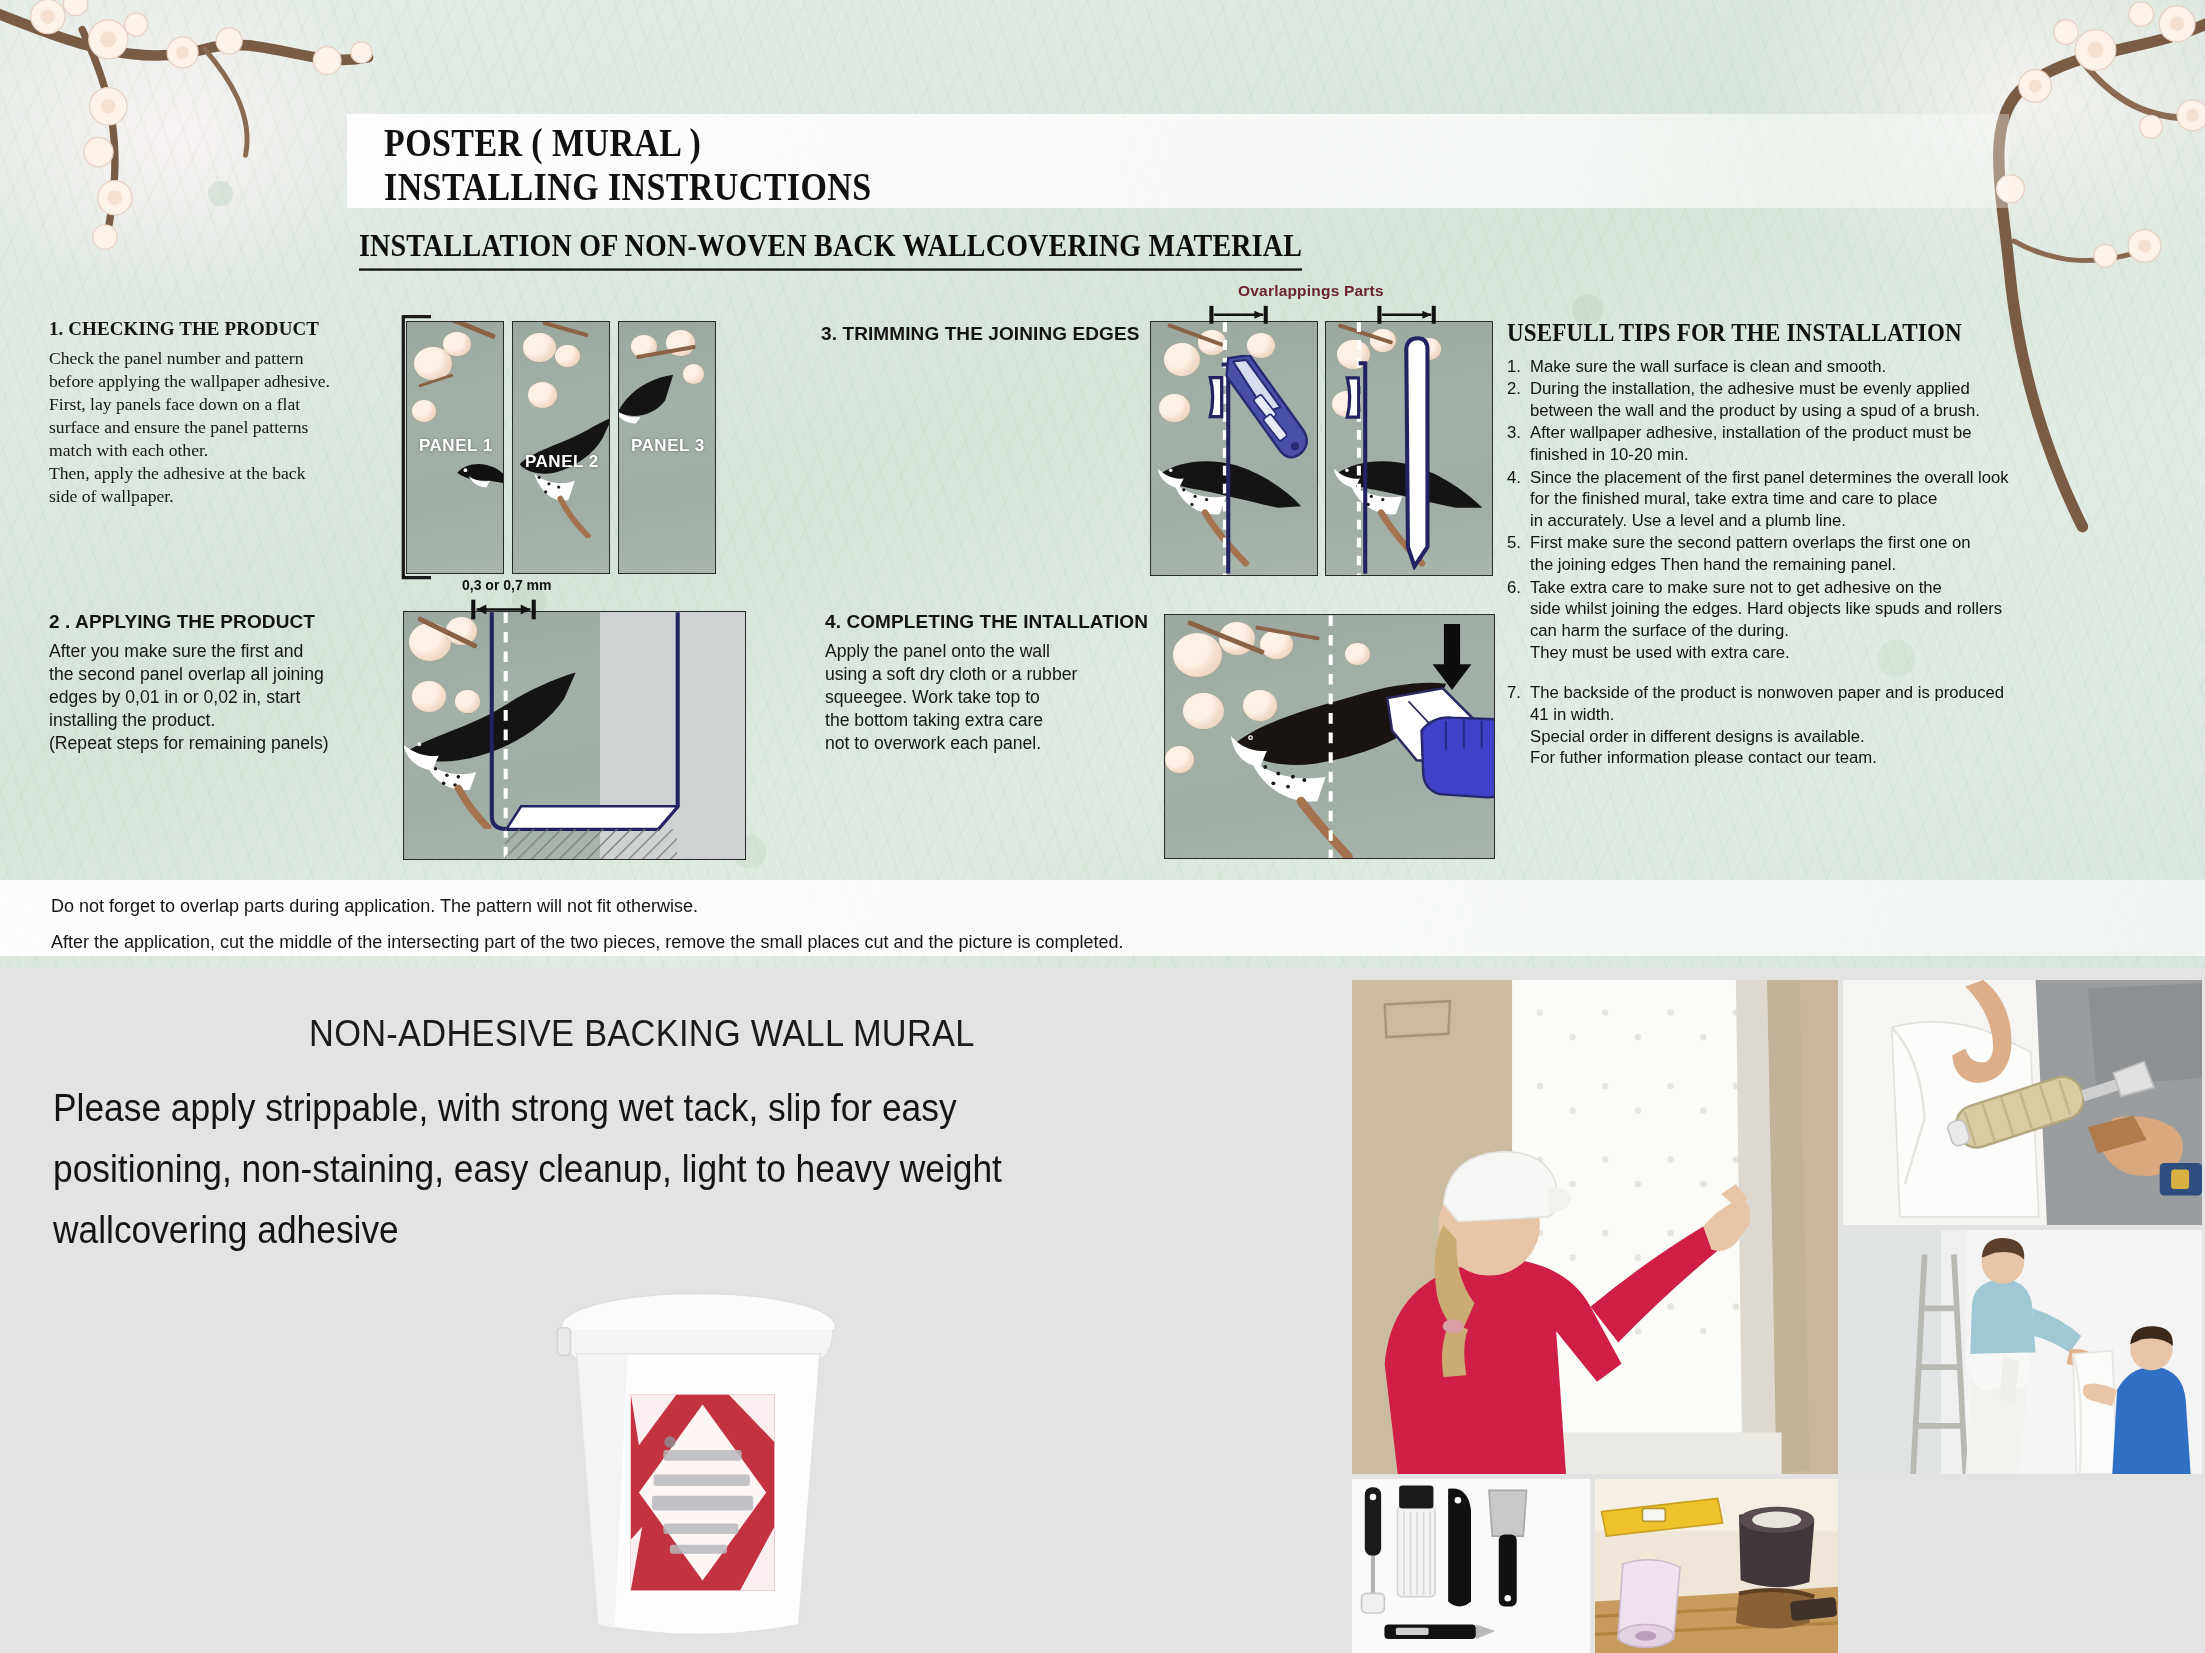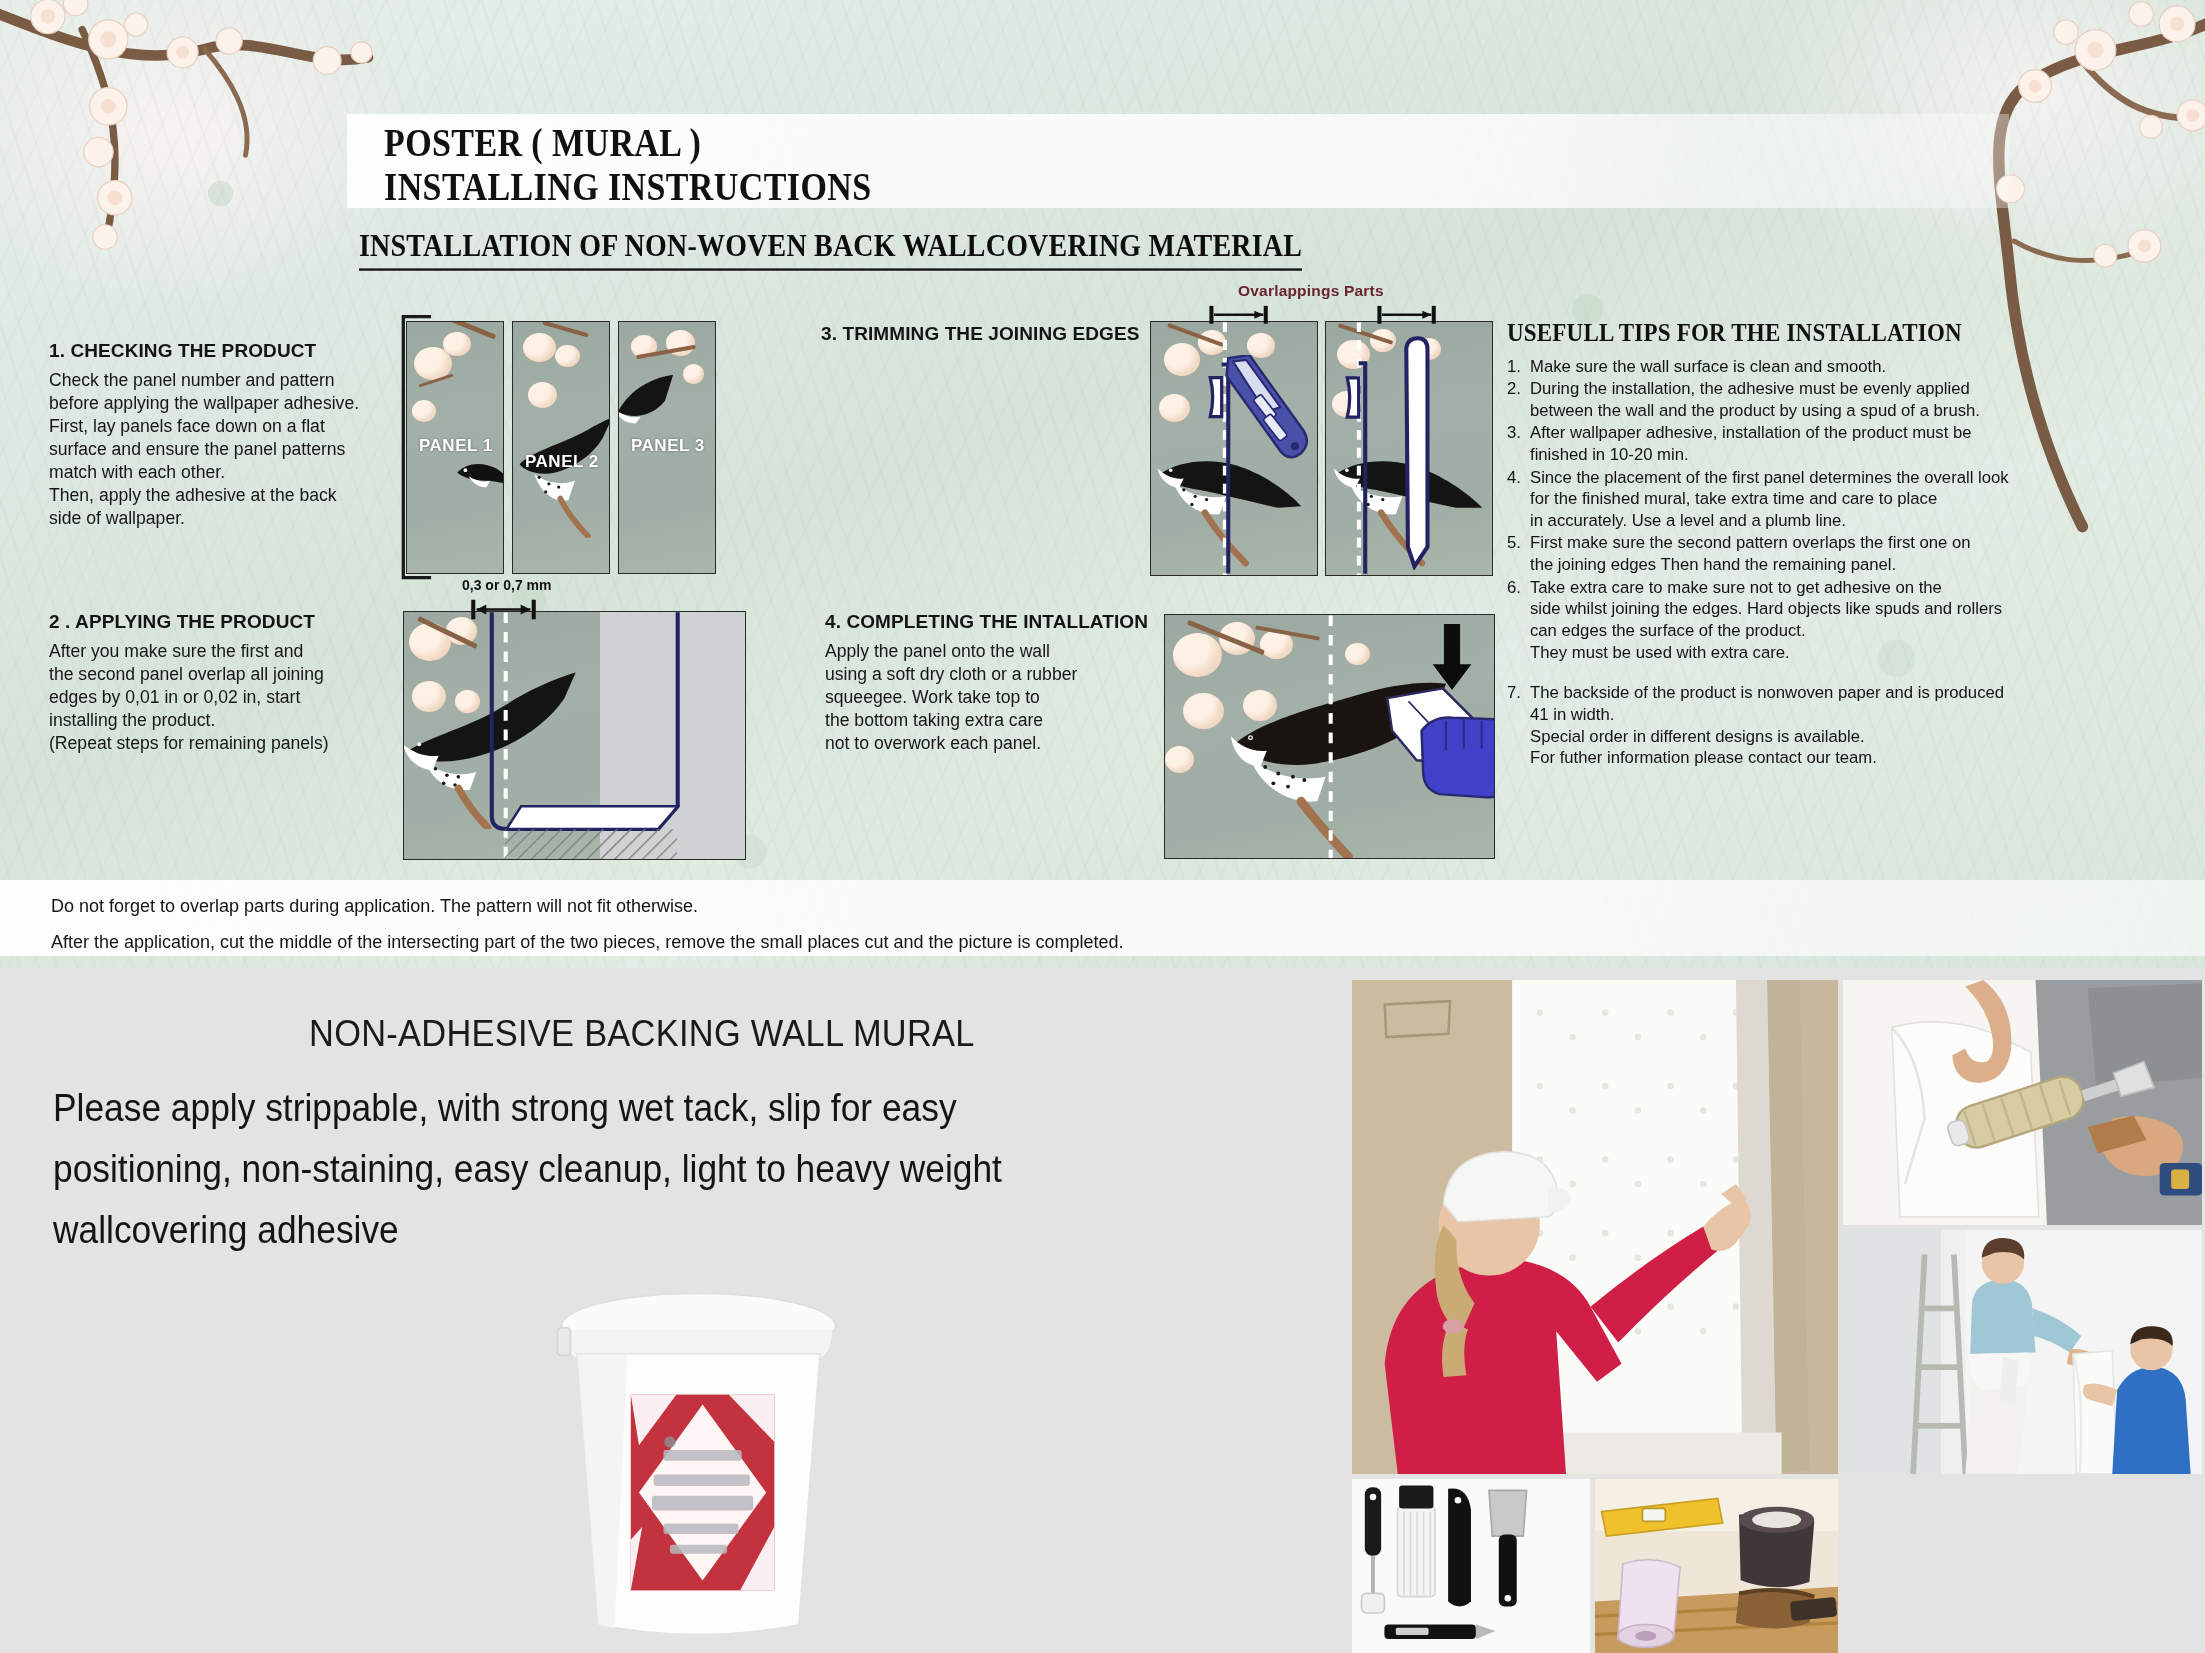--- a/index.html
+++ b/index.html
@@ -222,21 +222,21 @@
       </svg>
     </div>
 
     <div id="title-band"></div>
     <div id="title-lines">
       <div class="title-line">POSTER ( MURAL )</div>
       <div class="title-line">INSTALLING INSTRUCTIONS</div>
     </div>
     <div id="subtitle">INSTALLATION OF NON-WOVEN BACK WALLCOVERING MATERIAL</div>
 
-    <div class="step" style="left:49px; top:340px; width:368px;">
+    <div class="step" style="left:49px; top:318px; width:368px;font-family:Liberation Serif, serif;">
       <div class="step-title">1. CHECKING THE PRODUCT</div>
       <div class="step-body">
         <div>Check the panel number and pattern</div>
         <div>before applying the wallpaper adhesive.</div>
         <div>First, lay panels face down on a flat</div>
         <div>surface and ensure the panel patterns</div>
         <div>match with each other.</div>
         <div>Then, apply the adhesive at the back</div>
         <div>side of wallpaper.</div>
       </div>
@@ -563,21 +563,21 @@
           <div>First make sure the second pattern overlaps the first one on</div>
           <div>the joining edges Then hand the remaining panel.</div>
         </div>
       </div>
 
       <div class="tip">
         <div class="tip-num">6.</div>
         <div class="tip-text">
           <div>Take extra care to make sure not to get adhesive on the</div>
           <div>side whilst joining the edges. Hard objects like spuds and rollers</div>
-          <div>can edges the surface of the product.</div>
+          <div>can harm the surface of the during.</div>
           <div>They must be used with extra care.</div>
         </div>
       </div>
 
       <div class="tip-gap"></div>
 
       <div class="tip">
         <div class="tip-num">7.</div>
         <div class="tip-text">
           <div>The backside of the product is nonwoven paper and is produced</div>

